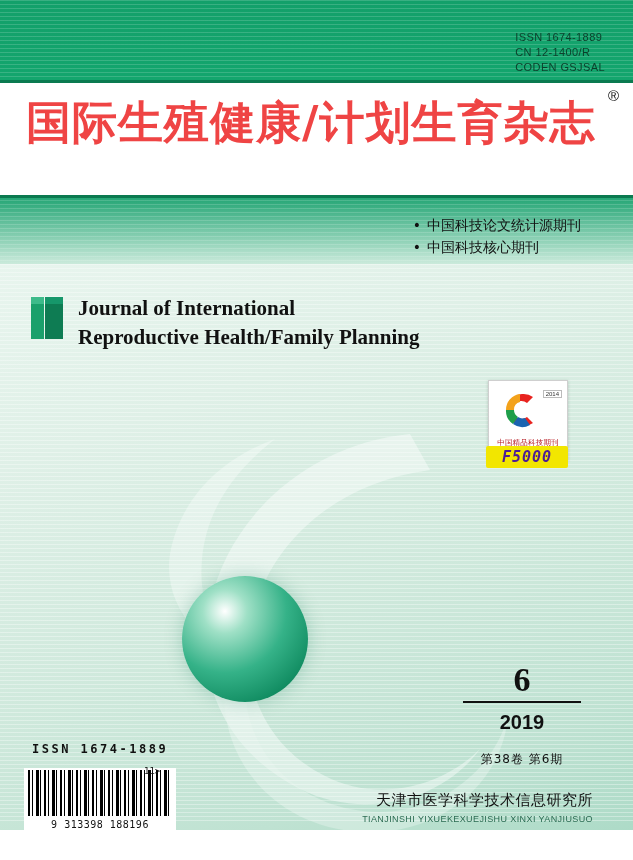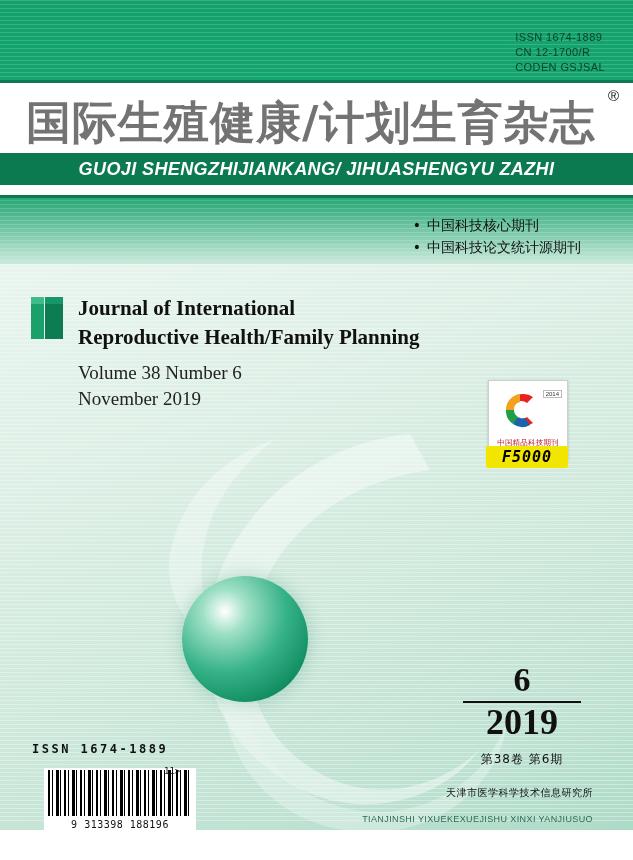--- a/index.html
+++ b/index.html
@@ -60,21 +60,21 @@
     border-bottom: 3px solid #0b7a50;
   }
   .cn-title {
     position: absolute;
     left: 26px;
     top: 10px;
     font-family: "DejaVu Sans", sans-serif;
     font-weight: bold;
     font-size: 45px;
     letter-spacing: 1px;
-    color: #737373;
+    color: #ef4444;
     white-space: nowrap;
   }
   .reg-mark {
     position: absolute;
     right: 14px;
     top: 4px;
     font-size: 15px;
     color: #111;
     font-family: "Liberation Sans", sans-serif;
   }
@@ -226,21 +226,21 @@
     height: 22px;
     background: #f2e600;
     border-radius: 2px;
     display: flex;
     align-items: center;
     justify-content: center;
     font-family: "DejaVu Sans Mono", monospace;
     font-style: italic;
     font-weight: bold;
     font-size: 15px;
-    color: #000000;
+    color: #4c1d95;
     letter-spacing: 1px;
   }
 
   
   .issue-block {
     position: absolute;
     right: 52px;
     top: 398px;
     width: 118px;
     text-align: center;
@@ -251,72 +251,71 @@
     font-weight: bold;
     font-size: 34px;
     line-height: 36px;
   }
   .issue-rule {
     height: 2px;
     background: #111111;
     margin: 3px 0 2px 0;
   }
   .issue-year {
-    font-family: Liberation Serif, serif;
-    font-weight: bold;
-    font-size: 36px;
+    font-family: Liberation Sans, sans-serif;
+    font-weight: bold;
+    font-size: 20px;
     line-height: 34px;
   }
   .issue-sub {
     font-family: "DejaVu Sans", sans-serif;
     font-size: 12px;
     margin-top: 12px;
     letter-spacing: 1px;
   }
 
   
   .publisher {
     position: absolute;
     right: 40px;
     bottom: 36px;
     text-align: right;
   }
   .pub-cn {
     font-family: Liberation Mono, monospace;
-    font-size: 10px;
+    font-size: 15px;
     color: #111111;
     letter-spacing: 0.5px;
   }
   .pub-py {
     font-family: "Liberation Sans", sans-serif;
     font-size: 9px;
     color: #2b6b52;
     letter-spacing: 0.4px;
-    margin-top: 14px;
+    margin-top: 4px;
   }
 
   
   .issn-bottom {
     position: absolute;
     left: 32px;
     bottom: 104px;
     font-family: "DejaVu Sans Mono", monospace;
     font-weight: bold;
     font-size: 12px;
     letter-spacing: 2.5px;
     color: #111111;
   }
   .barcode {
     position: absolute;
     left: 24px;
     bottom: 28px;
     width: 152px;
     height: 64px;
     background: #ffffff;
-    margin-left: 20px;
   }
   .barcode-bars {
     position: absolute;
     left: 4px;
     top: 2px;
     width: 144px;
     height: 46px;
     background-image: repeating-linear-gradient(
       90deg,
       #000 0px, #000 2px, #fff 2px, #fff 4px,
@@ -355,33 +354,32 @@
 </head>
 <body>
 
 <div class="cover">
 
   <div class="header-block">
     <div class="header-stripes"></div>
 
     <div class="issn-block">
       <div>ISSN 1674-1889</div>
-      <div>CN 12-1700/R</div>
+      <div>CN 12-1400/R</div>
       <div>CODEN GSJSAL</div>
     </div>
 
     <div class="title-bar">
       <div class="cn-title">国际生殖健康/计划生育杂志</div>
       <div class="reg-mark">®</div>
-      <div class="pinyin-bar">GUOJI SHENGZHIJIANKANG/ JIHUASHENGYU ZAZHI</div>
     </div>
 
     <div class="badge-list">
+      <div>中国科技论文统计源期刊</div>
       <div>中国科技核心期刊</div>
-      <div>中国科技论文统计源期刊</div>
     </div>
   </div>
 
   <div class="body-block">
     <div class="body-stripes"></div>
 
     <svg class="swirl" viewBox="0 0 430 460">
       <path d="M300,30 C200,40 120,110 100,200 C82,280 120,350 190,385 C250,415 330,400 370,345
                C330,385 265,398 215,372 C155,342 128,280 142,215 C160,135 230,78 320,66 Z" fill="#ffffff" opacity="0.75"></path>
       <path d="M60,150 C70,95 110,55 165,35 C120,70 96,110 92,155 C88,200 104,235 140,262
@@ -397,24 +395,20 @@
       <rect x="15" y="1" width="18" height="42" fill="#0e7c53"></rect>
       <rect x="15" y="1" width="18" height="7" fill="#16976a"></rect>
       <rect x="1" y="1" width="13" height="7" fill="#3dbb8a"></rect>
     </svg>
 
     <div class="en-title">
       <div class="l1">Journal of International</div>
       <div class="l2">Reproductive Health/Family Planning</div>
     </div>
 
-    <div class="vol-line">
-      <div>Volume 38  Number 6</div>
-      <div>November  2019</div>
-    </div>
 
     <div class="award-logo">
       <svg class="award-c" viewBox="0 0 46 46">
         <path d="M36,10 A16,16 0 1 0 36,36 L30,30 A9,9 0 1 1 30,16 Z" fill="#e8231f"></path>
         <path d="M23,7 A16,16 0 0 0 9,23 L17,23 A8,8 0 0 1 23,15 Z" fill="#f3a21b"></path>
         <path d="M9,23 A16,16 0 0 0 16,37 L21,30 A8,8 0 0 1 17,23 Z" fill="#1f9e4a"></path>
         <path d="M16,37 A16,16 0 0 0 33,38 L28,31 A8,8 0 0 1 21,30 Z" fill="#1a63b0"></path>
       </svg>
       <div class="award-year">2014</div>
       <div class="award-text">中国精品科技期刊</div>

